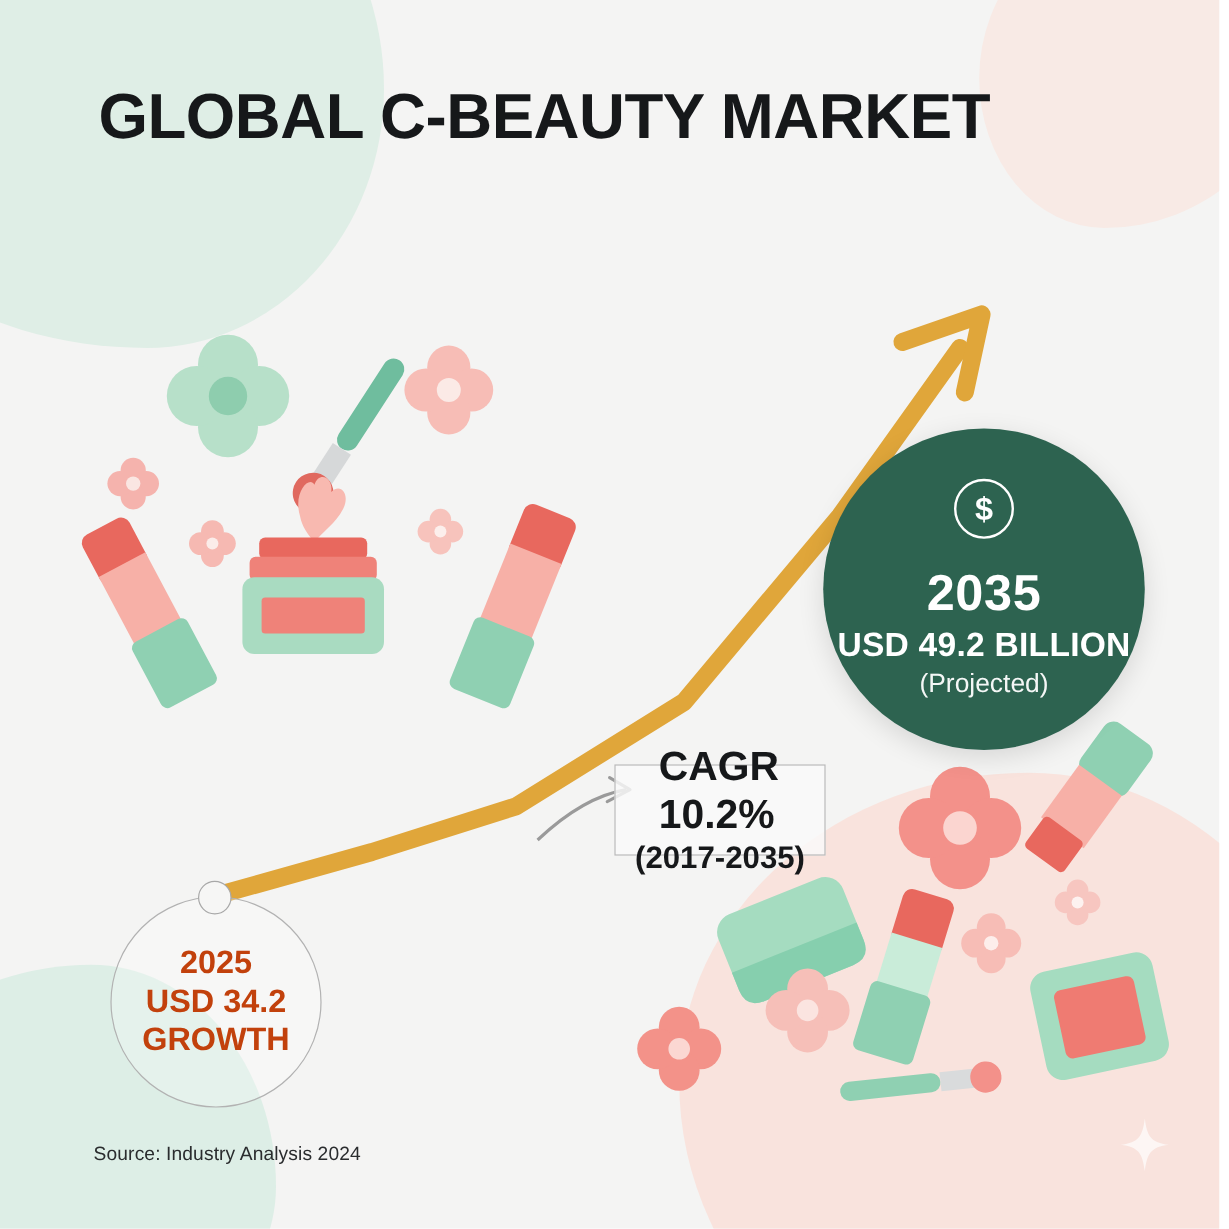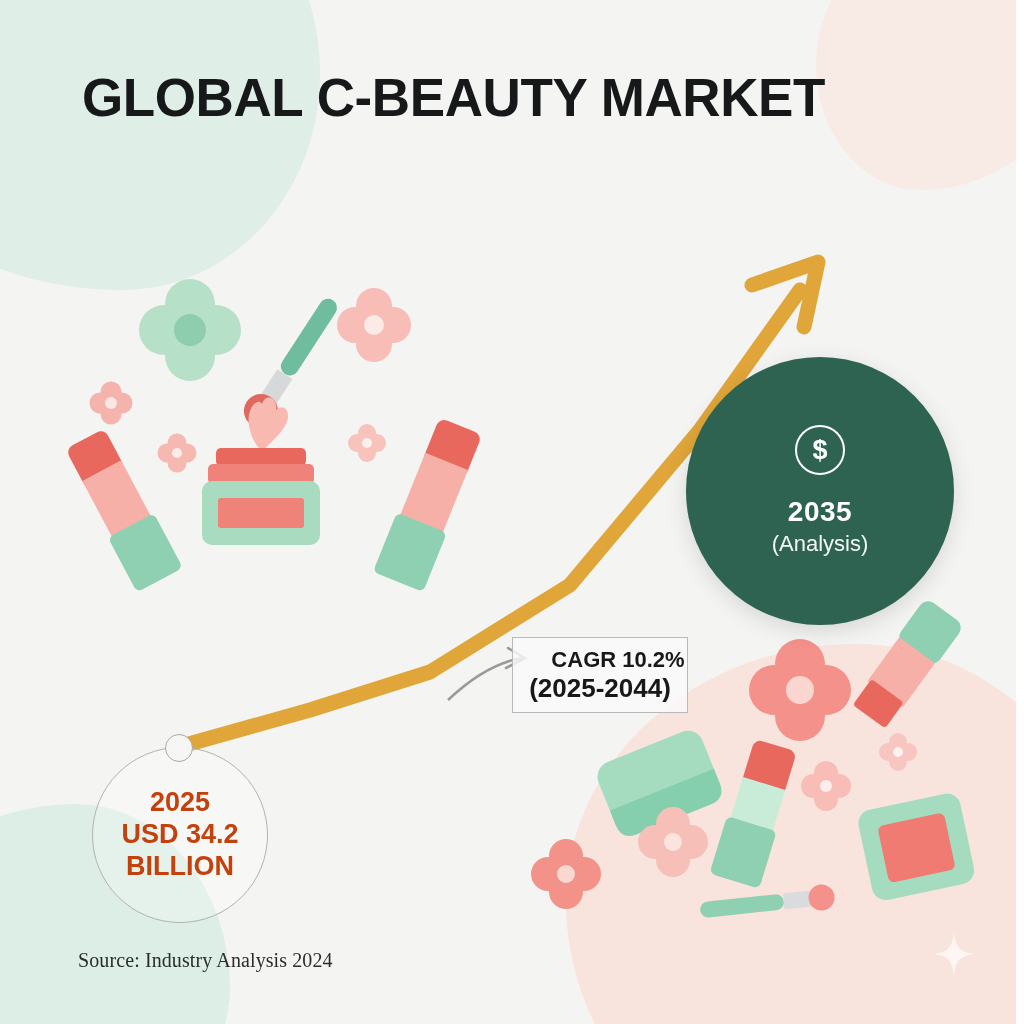--- a/index.html
+++ b/index.html
@@ -79,21 +79,21 @@
     box-shadow: 0 6px 22px rgba(0,0,0,.12);
   }
   .dollar-badge {
     width: 46px; height: 46px;
     border: 2.5px solid #ffffff;
     border-radius: 50%;
     display: flex; align-items: center; justify-content: center;
     font-size: 27px; font-weight: 700; line-height: 1;
     margin-bottom: 22px;
   }
-  .c35-year { font-size: 28px; font-weight: 700; letter-spacing: .5px; line-height: 1.1; }
+  .c35-year { font-size: 42px; font-weight: 700; letter-spacing: .5px; line-height: 1.1; }
   .c35-value { font-size: 28px; font-weight: 700; letter-spacing: .2px; margin-top: 4px; }
   .c35-note { font-size: 22px; font-weight: 400; margin-top: 3px; opacity: .95; }
 
   
   .circle-2025 {
     position: absolute;
     left: 92px; top: 747px;
     width: 174px; height: 174px;
     border-radius: 50%;
     border: 1.6px solid #b2b2b2;
@@ -119,31 +119,30 @@
   .cagr-box {
     position: absolute;
     left: 512px; top: 637px;
     width: 174px; height: 74px;
     border: 1.4px solid #b9b9b9;
     background: rgba(250,250,250,0.82);
     display: flex; flex-direction: column;
     align-items: center; justify-content: center;
     color: #16181a;
   }
-  .cagr-line1 { font-size: 22px; font-weight: 700; line-height: 1.16; margin-left: 36px; }
+  .cagr-line1 { font-size: 34px; font-weight: 700; line-height: 1.16; margin-left: 36px; }
   .cagr-line2 { font-size: 26px; font-weight: 700; line-height: 1.16; }
 
   
   .source {
     position: absolute;
     left: 78px; bottom: 52px;
-    font-size: 20px;
+    font-size: 16px;
     color: #2a2c2e;
     letter-spacing: .1px;
-    font-family: Liberation Serif, serif;
   }
 </style>
 </head>
 <body>
 
 <div id="canvas">
 
   <div class="blob blob-mint-tl"></div>
   <div class="blob blob-pink-tr"></div>
   <div class="blob blob-mint-bl"></div>
@@ -291,30 +290,31 @@
 
     <path d="M448 700 Q486 664 522 658" fill="none" stroke="#9a9a9a" stroke-width="2.6"></path>
     <polyline points="508,648 525,658 506,668" fill="none" stroke="#9a9a9a" stroke-width="2.6" stroke-linecap="round" stroke-linejoin="round"></polyline>
   </svg>
 
   <div class="circle-2035">
     <div class="dollar-badge">
       <span>$</span>
     </div>
     <div class="c35-year">2035</div>
-    <div class="c35-note">(Analysis)</div>
+    <div class="c35-value">USD 49.2 BILLION</div>
+    <div class="c35-note">(Projected)</div>
   </div>
 
   <div class="circle-2025">
     <div class="c25-year">2025</div>
     <div class="c25-value">USD 34.2</div>
-    <div class="c25-unit">BILLION</div>
+    <div class="c25-unit">GROWTH</div>
   </div>
   <div class="marker-dot"></div>
 
   <div class="cagr-box">
     <div class="cagr-line1">CAGR 10.2%</div>
-    <div class="cagr-line2">(2025-2044)</div>
+    <div class="cagr-line2">(2017-2035)</div>
   </div>
 
   <div class="source">Source: Industry Analysis 2024</div>
 
 </div>
 
 </body></html>

